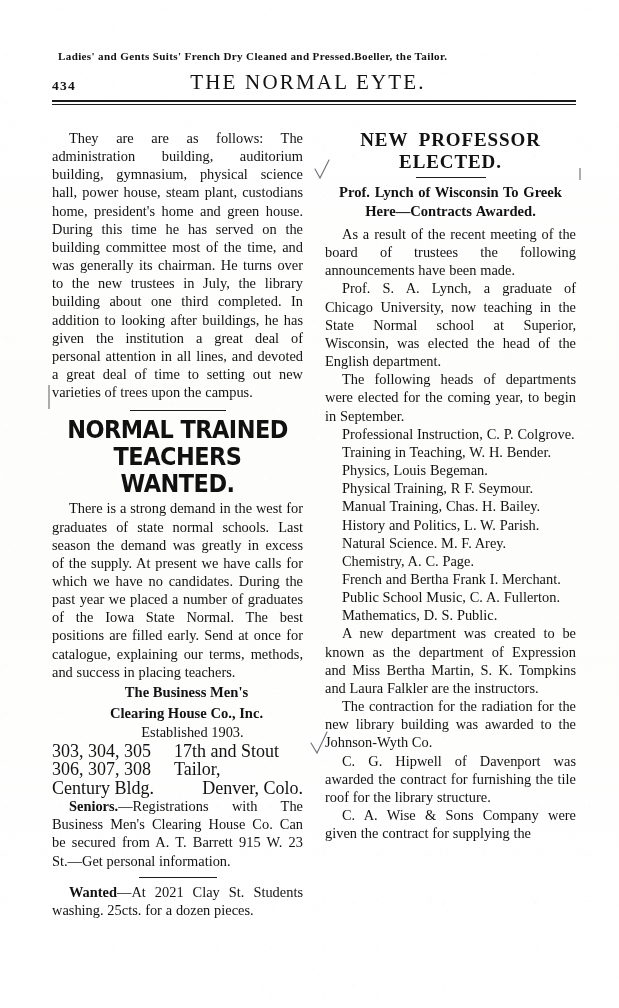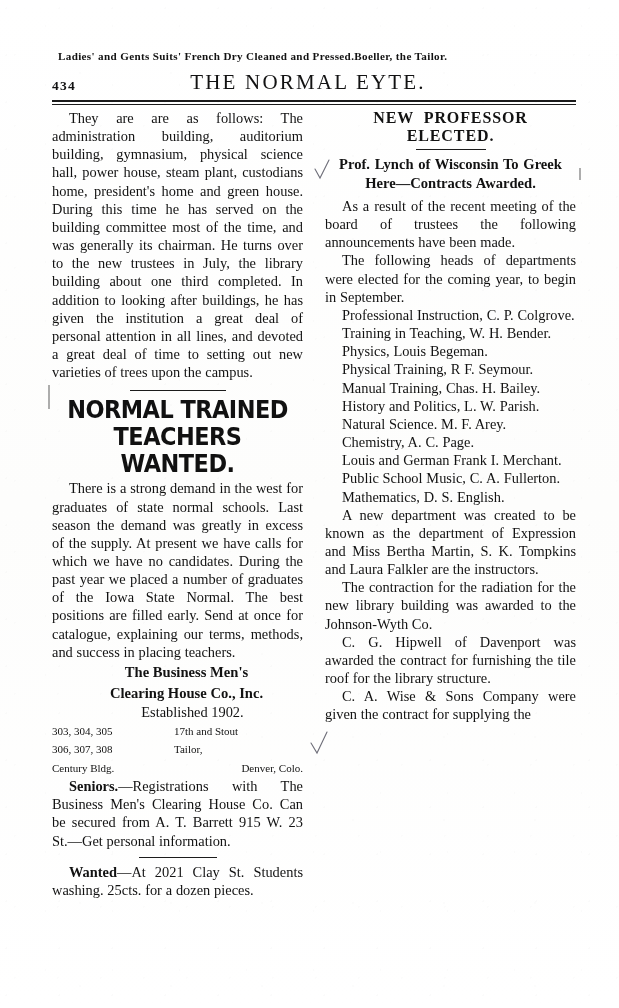--- a/index.html
+++ b/index.html
@@ -85,21 +85,21 @@
     margin-top: 6px;
     border-top: 2.1px solid #1a1a1a;
     border-bottom: 1px solid #1a1a1a;
     height: 2px;
     width: 100%;
   }
 
   
   .columns {
     display: flex;
-    margin-top: 4px;
+    margin-top: 24px;
     gap: 22px;
   }
   .col {
     width: 251px;
     flex: 0 0 251px;
   }
 
   p.body {
     margin: 0;
     font-size: 14.4px;
@@ -136,21 +136,21 @@
     transform: scaleX(0.88);
     transform-origin: center;
     margin: 1px 0 2px 0;
     color: #111;
   }
   .display-head .l2 { display: block; }
 
   
   .sec-head {
     text-align: center;
-    font-size: 16px;
+    font-size: 19px;
     font-weight: bold;
     letter-spacing: 0.9px;
     margin: 0 0 1px 0;
     word-spacing: 5px;
   }
   .sub-head {
     text-align: center;
     font-size: 14.6px;
     font-weight: bold;
     line-height: 19px;
@@ -169,21 +169,21 @@
     padding-left: 18px;
   }
   .biz-est {
     font-size: 14.4px;
     text-align: center;
     margin: 1px 0 1px 0;
     padding-left: 30px;
   }
   .addr-row {
     display: flex;
-    font-size: 11px;
+    font-size: 18px;
     line-height: 18.4px;
   }
   .addr-row .a-l { width: 122px; flex: 0 0 122px; }
   .addr-row .a-r { flex: 1; }
   .addr-row.last .a-l { width: 118px; flex: 0 0 118px; }
   .addr-row.last .a-r { text-align: right; }
 
   .lead-bold { font-weight: bold; }
 
   
@@ -230,21 +230,21 @@
 
         <div class="display-head">
           <span>NORMAL TRAINED TEACHERS</span>
           <span class="l2">WANTED.</span>
         </div>
 
         <p class="body">There is a strong demand in the west for graduates of state normal schools.   Last season the demand was greatly in excess of the supply. At present we have calls for which we have no candidates.   During the past year we placed a number of graduates of the Iowa State Normal. The best positions are filled early. Send at once for catalogue, explaining our terms, methods, and success in placing teachers.</p>
 
         <div class="biz-name">The Business Men's</div>
         <div class="biz-name">Clearing House Co., Inc.</div>
-        <div class="biz-est">Established 1902.</div>
+        <div class="biz-est">Established 1903.</div>
 
         <div class="addr-row">
           <span class="a-l">303, 304, 305</span>
           <span class="a-r">17th and Stout</span>
         </div>
         <div class="addr-row">
           <span class="a-l">306, 307, 308</span>
           <span class="a-r">Tailor,</span>
         </div>
         <div class="addr-row last">
@@ -265,33 +265,34 @@
         <div class="sec-head">NEW PROFESSOR ELECTED.</div>
 
         <div class="short-rule r3" style="width:70px;margin:4px auto 5px auto;"></div>
 
         <div class="sub-head">
           <span>Prof. Lynch of Wisconsin To Greek</span>
           <span class="l2">Here—Contracts Awarded.</span>
         </div>
 
         <p class="body">As a result of the recent meeting of the board of trustees the following announcements have been made.</p>
+        <p class="body">Prof. S. A. Lynch, a graduate of Chicago University, now teaching in the State Normal school at Superior, Wisconsin, was elected the head of the English department.</p>
         <p class="body">The following heads of departments were elected for the coming year, to begin in September.</p>
 
         <p class="body">Professional Instruction, C. P. Colgrove.</p>
         <p class="body">Training in Teaching, W. H. Bender.</p>
         <p class="body">Physics, Louis Begeman.</p>
         <p class="body">Physical Training, R F. Seymour.</p>
         <p class="body">Manual Training, Chas. H. Bailey.</p>
         <p class="body">History and Politics, L. W. Parish.</p>
         <p class="body">Natural Science. M. F. Arey.</p>
         <p class="body">Chemistry, A. C. Page.</p>
-        <p class="body">Louis and German Frank I. Merchant.</p>
+        <p class="body">French and Bertha Frank I. Merchant.</p>
         <p class="body">Public School Music, C. A. Fullerton.</p>
-        <p class="body">Mathematics, D. S. English.</p>
+        <p class="body">Mathematics, D. S. Public.</p>
 
         <p class="body">A new department was created to be known as the department of Expression and Miss Bertha Martin, S. K. Tompkins and Laura Falkler are the instructors.</p>
         <p class="body">The contraction for the radiation for the new library building was awarded to the Johnson-Wyth Co.</p>
         <p class="body">C. G. Hipwell of Davenport was awarded the contract for furnishing the tile roof for the library structure.</p>
         <p class="body">C. A. Wise &amp; Sons Company were given the contract for supplying the</p>
 
       </div>
     </div>
   </div>
 

